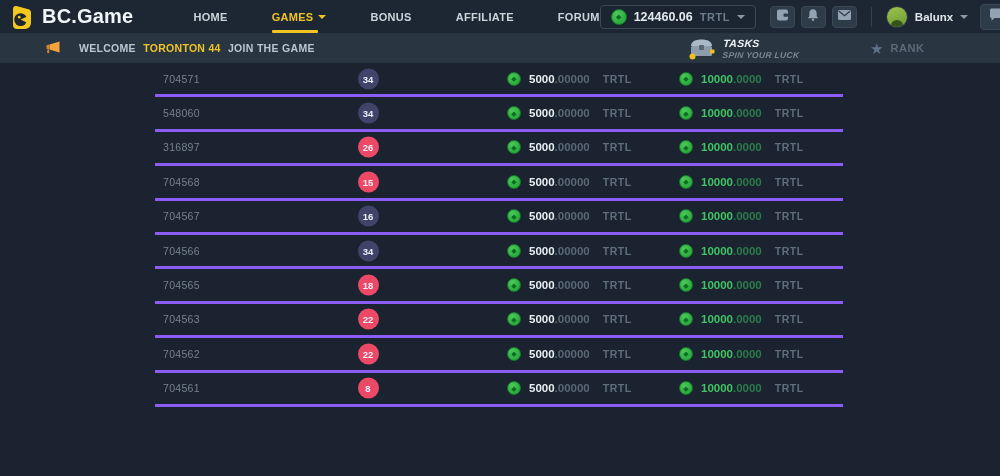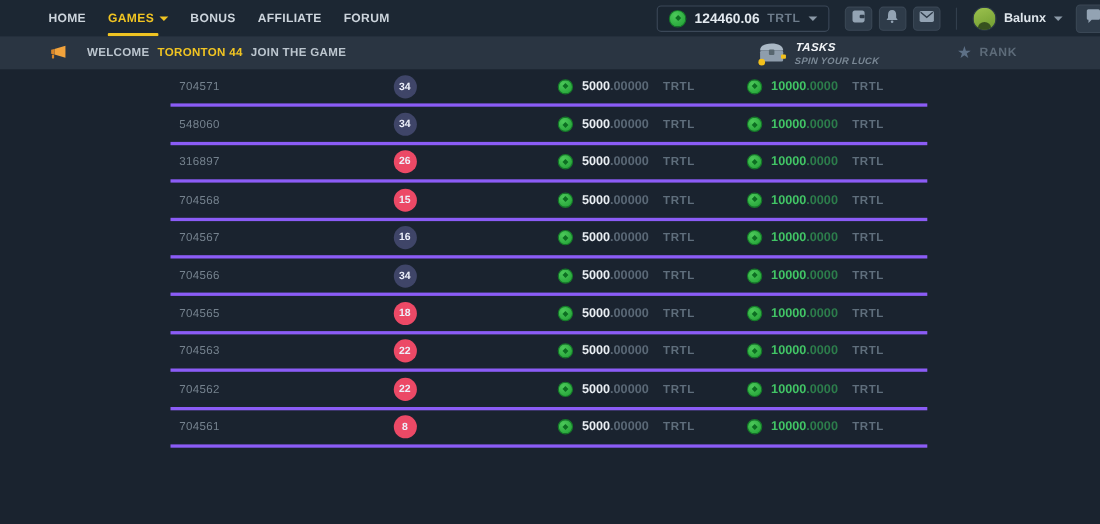--- a/index.html
+++ b/index.html
@@ -16,21 +16,21 @@
     height:33px; background:var(--topbar-bg,#1c2733);
     display:flex; align-items:center; position:relative; padding-left:8px;
   }
   .brand { display:flex; align-items:center; gap:8px; cursor:pointer; }
   .logo-icon { width:26px; height:26px; display:inline-flex; }
   .brand-name { font-size:20px; font-weight:700; color:#f2f5f8; letter-spacing:.2px; }
   .main-nav { display:flex; align-items:center; gap:20px; margin-left:36px; height:33px; }
   .nav-item {
     font-size:11px; font-weight:700; color:#ccd4dc; letter-spacing:.3px;
     height:33px; display:flex; align-items:center; position:relative; cursor:pointer;
-    text-decoration:none; gap:5px;
+    text-decoration:none; gap:5px;margin-left:24px;
   }
   .nav-item.active { color:var(--accent-yellow,#f0c422); }
   .nav-item.active::after {
     content:""; position:absolute; left:0; bottom:0; width:46px; height:3px;
     background:var(--accent-yellow,#f0c422); border-radius:1px;
   }
   .caret {
     width:0; height:0; display:inline-block;
     border-left:4px solid transparent; border-right:4px solid transparent;
     border-top:4px solid #8b99a7;
@@ -125,20 +125,31 @@
   .amt.profit b { color:var(--profit-green,#41c465);margin-top:40px; }
   .amt.profit .dec { color:#2c7c4b; }
   .cur { margin-left:13px; font-size:10.5px; font-weight:700; color:#5f6e7c; letter-spacing:.5px; }
 </style>
 </head>
 <body>
 
 <div class="page">
 
   <header class="topbar">
+    <div class="brand">
+      <span class="logo-icon">
+        <svg width="26" height="26" viewBox="0 0 26 26">
+          <path d="M5 5 C5 3 6.6 1.6 8.4 2.1 L20.5 5.2 C22.2 5.7 23 6.9 23 8.6 L23 18.5 C23 22.2 20.3 25 16.6 25 L9 25 C6.6 25 5 23.4 5 21 Z" fill="#f3c81e"></path>
+          <circle cx="12.6" cy="15.6" r="6.4" fill="#20262e"></circle>
+          <path d="M12.6 15.6 L19.2 12.4 A7.3 7.3 0 0 1 19.2 18.8 Z" fill="#f3c81e"></path>
+          <circle cx="11.2" cy="13.2" r="1.4" fill="#f3c81e"></circle>
+        </svg>
+      </span>
+      <span class="brand-name">BC.Game</span>
+    </div>
 
     <nav class="main-nav">
       <a class="nav-item">HOME</a>
       <a class="nav-item active">
         <span>GAMES</span>
         <span class="caret"></span>
       </a>
       <a class="nav-item">BONUS</a>
       <a class="nav-item">AFFILIATE</a>
       <a class="nav-item">FORUM</a>

